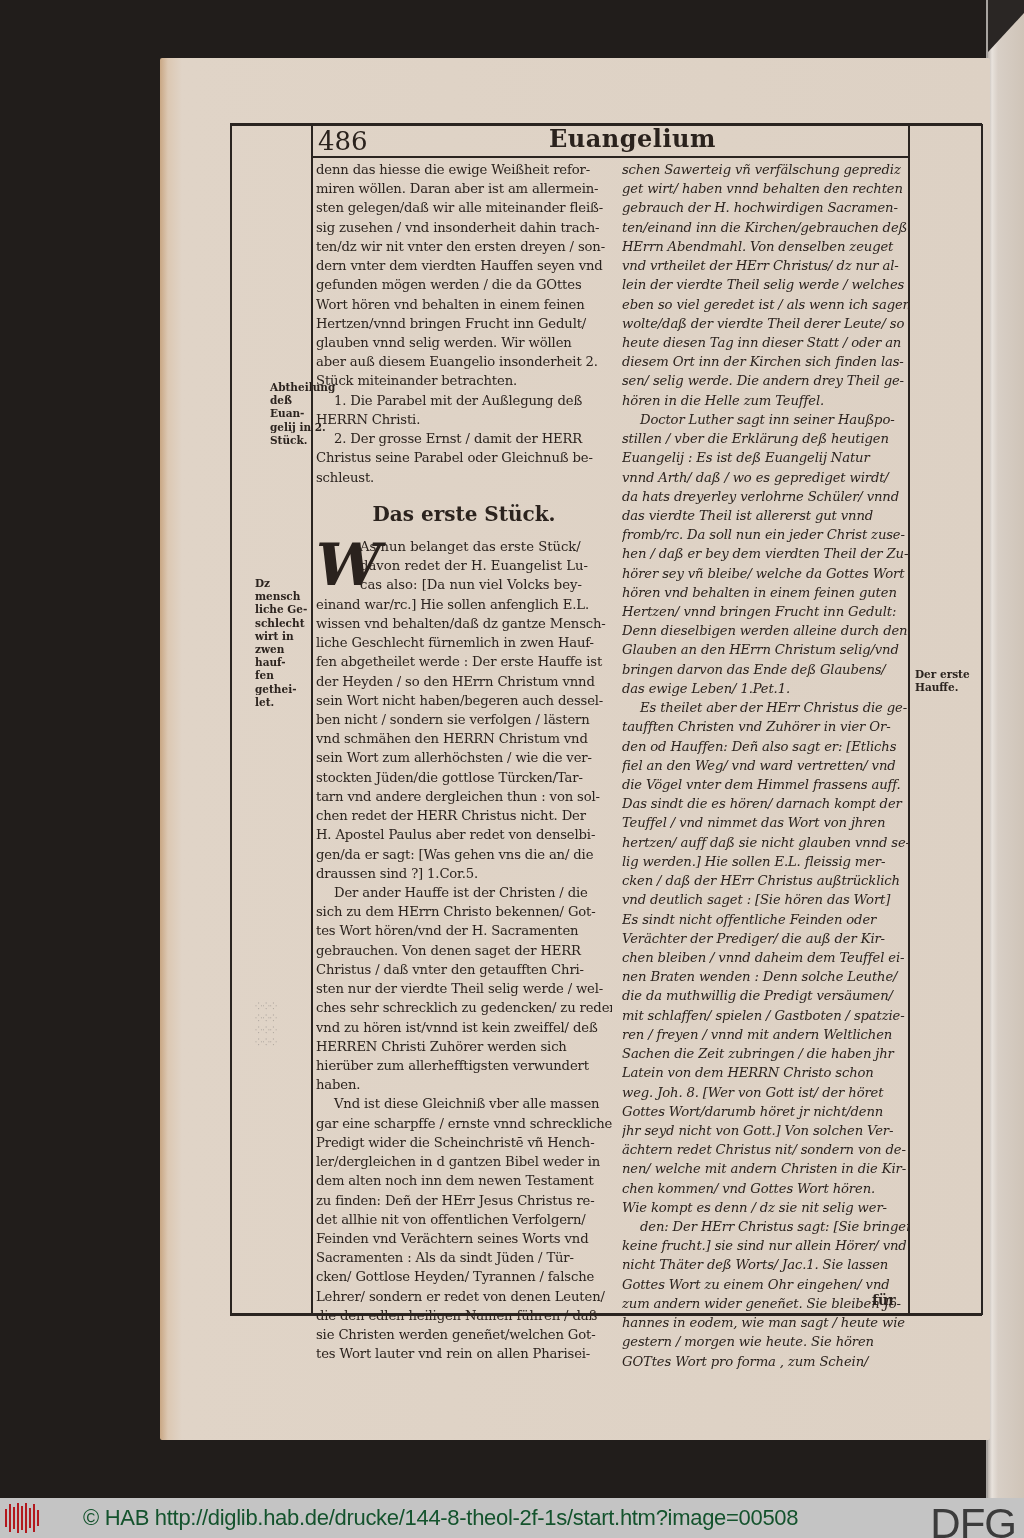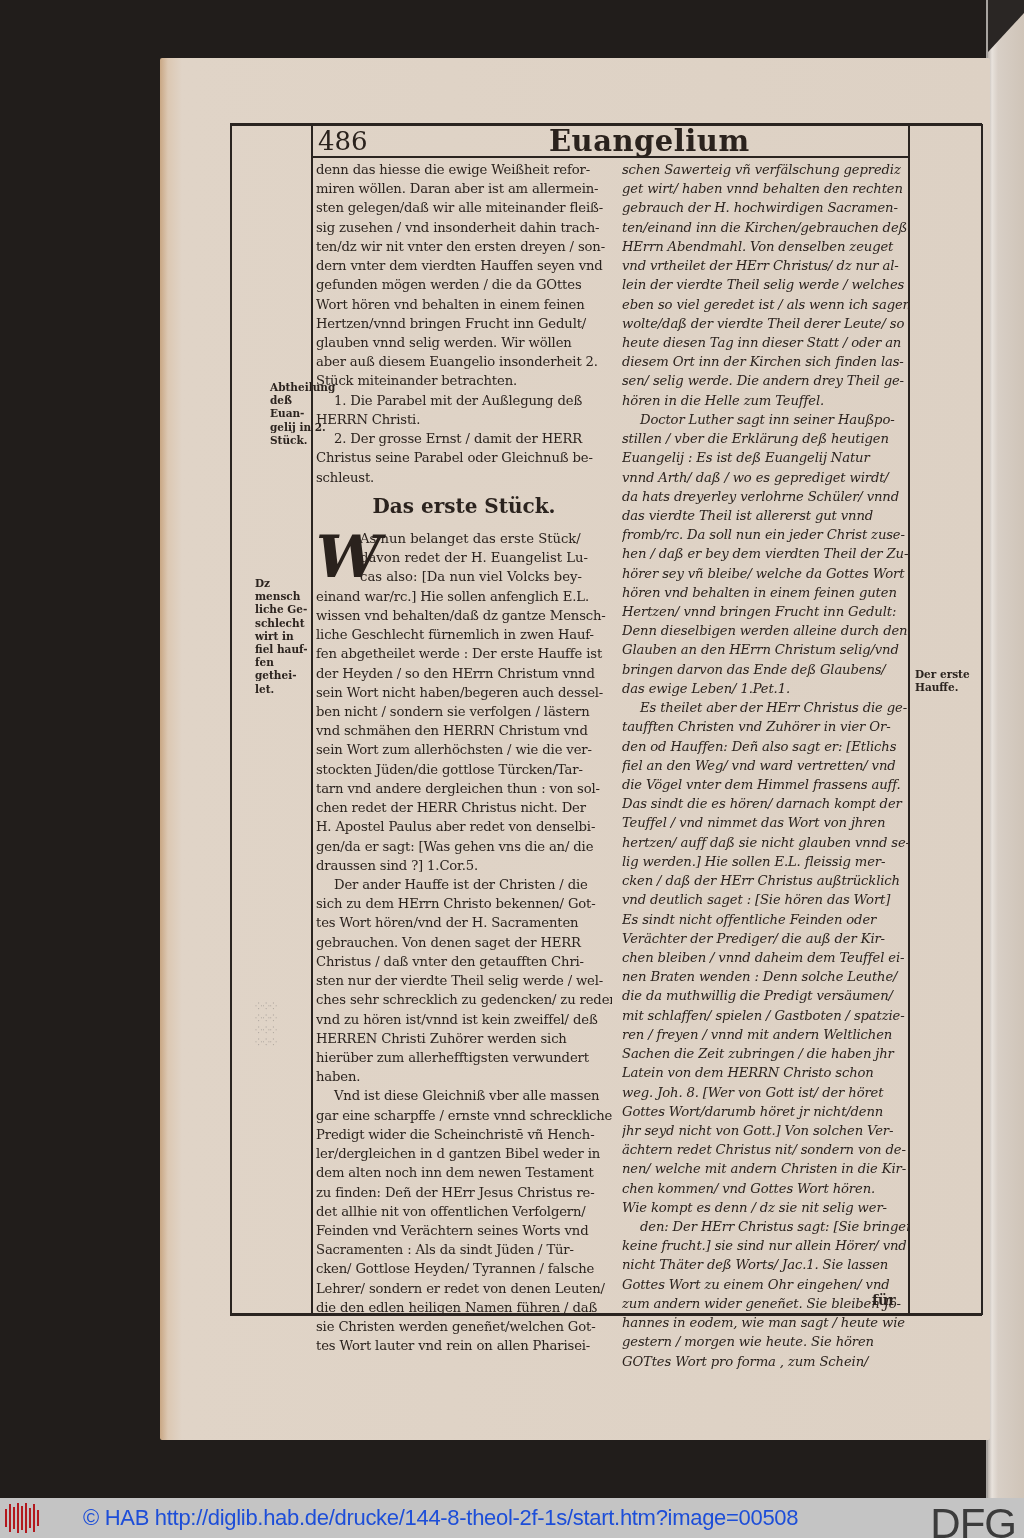--- a/index.html
+++ b/index.html
@@ -23,48 +23,48 @@
   .top-dark-corner {
     position:absolute; left:988px; top:0; width:36px; height:52px; background:#2a2624;
     clip-path: polygon(0 0, 100% 0, 100% 25%, 0 100%);
   }
   .frame-top { position:absolute; left:230px; top:123px; width:752px; height:3px; background:#2a2420; }
   .frame-bottom { position:absolute; left:230px; top:1313px; width:752px; height:3px; background:#2a2420; }
   .vline { position:absolute; background:#2a2420; width:2px; }
   .hline { position:absolute; background:#2a2420; height:2px; }
   .header-row { position:absolute; left:314px; top:126px; width:594px; height:30px; }
   .page-number { position:absolute; left:4px; top:0; font-size:26px; color:#2a221d; font-family:"DejaVu Serif", serif; }
-  .running-title { position:absolute; left:235px; top:-2px; font-size:29px; font-weight:bold; color:#2a221d; font-family:"DejaVu Serif", serif; letter-spacing:0.5px; }
+  .running-title { position:absolute; left:235px; top:-2px; font-size:24px; font-weight:bold; color:#2a221d; font-family:"DejaVu Serif", serif; letter-spacing:0.5px; }
   .col {
     position:absolute; top:160px; font-family:"DejaVu Serif", serif;
     color:#2b231e; font-size:13.2px; line-height:19.22px;
   }
   .col-left { left:316px; width:296px; }
   .col-right { left:622px; width:288px;font-style:italic; }
   .line { white-space:nowrap; overflow:hidden; text-align:justify; height:19.22px; letter-spacing:-0.15px; }
   .line.indent { padding-left:18px; }
-  .section-heading { text-align:center; font-size:20px; font-weight:bold; height:38px; line-height:38px; margin-bottom:4px; }
+  .section-heading { text-align:center; font-size:20px; font-weight:bold; height:38px; line-height:38px; margin-top:8px; margin-bottom:4px; }
   .dropcap {
     float:left; font-size:58px; line-height:52px; height:56px; width:40px; margin-right:4px; margin-top:2px;
     font-weight:bold; font-style:italic; color:#2a221d; font-family:"DejaVu Serif", serif;
   }
   .dc-line { white-space:nowrap; overflow:hidden; height:19.22px; }
   .margin-note {
     position:absolute; font-size:10.5px; line-height:13.2px; color:#2b231e; font-weight:bold;
     font-family:"DejaVu Serif", serif;
   }
   .margin-ghost { position:absolute; font-size:9px; line-height:12px; color:#a59e97; font-family:"DejaVu Serif", serif; }
   .catchword { position:absolute; left:872px; top:1292px; font-size:14px; color:#2b231e; font-weight:bold;text-align:right; }
   .footer {
     position:absolute; left:0; top:1498px; width:1024px; height:40px; background:#c4c4c4;
     display:flex; align-items:center;
   }
   .footer-logo { margin-left:5px; width:38px; height:32px; display:flex; gap:2px; align-items:center; }
   .footer-logo span { display:block; width:2px; background:#b3191e; }
-  .footer-text { margin-left:40px; font-family:"Liberation Sans", sans-serif; font-size:22px; color:#1d4ed8; letter-spacing:-0.3px; }
+  .footer-text { margin-left:40px; font-family:"Liberation Sans", sans-serif; font-size:22px; color:#14532d; letter-spacing:-0.3px; }
   .footer-dfg { position:absolute; right:8px; top:2px; font-family:"Liberation Sans", sans-serif; font-size:42px; font-weight:normal; color:#3b3b3b; letter-spacing:-1px; }
 </style>
 </head>
 <body>
 
 <div class="backdrop"></div>
 <div class="page-edge-right"></div>
 <div class="top-dark-corner"></div>
 <div class="page-edge-line"></div>
 
@@ -226,21 +226,21 @@
     <div>Abtheilung</div>
     <div>deß Euan-</div>
     <div>gelij in 2.</div>
     <div>Stück.</div>
   </div>
 <div class="margin-note" id="mn-left-2" style="left:255px; top:577px; width:56px;">
     <div>Dz mensch</div>
     <div>liche Ge-</div>
     <div>schlecht</div>
     <div>wirt in</div>
-    <div>fiel hauf-</div>
+    <div>zwen hauf-</div>
     <div>fen gethei-</div>
     <div>let.</div>
   </div>
 <div class="margin-note" id="mn-right-1" style="left:915px; top:668px; width:66px;">
     <div>Der erste</div>
     <div>Hauffe.</div>
   </div>
 
 <div class="margin-ghost" style="left:255px; top:1000px; width:50px;">⁘⁘⁘<br>⁘⁘⁘<br>⁘⁘⁘<br>⁘⁘⁘</div>
 

